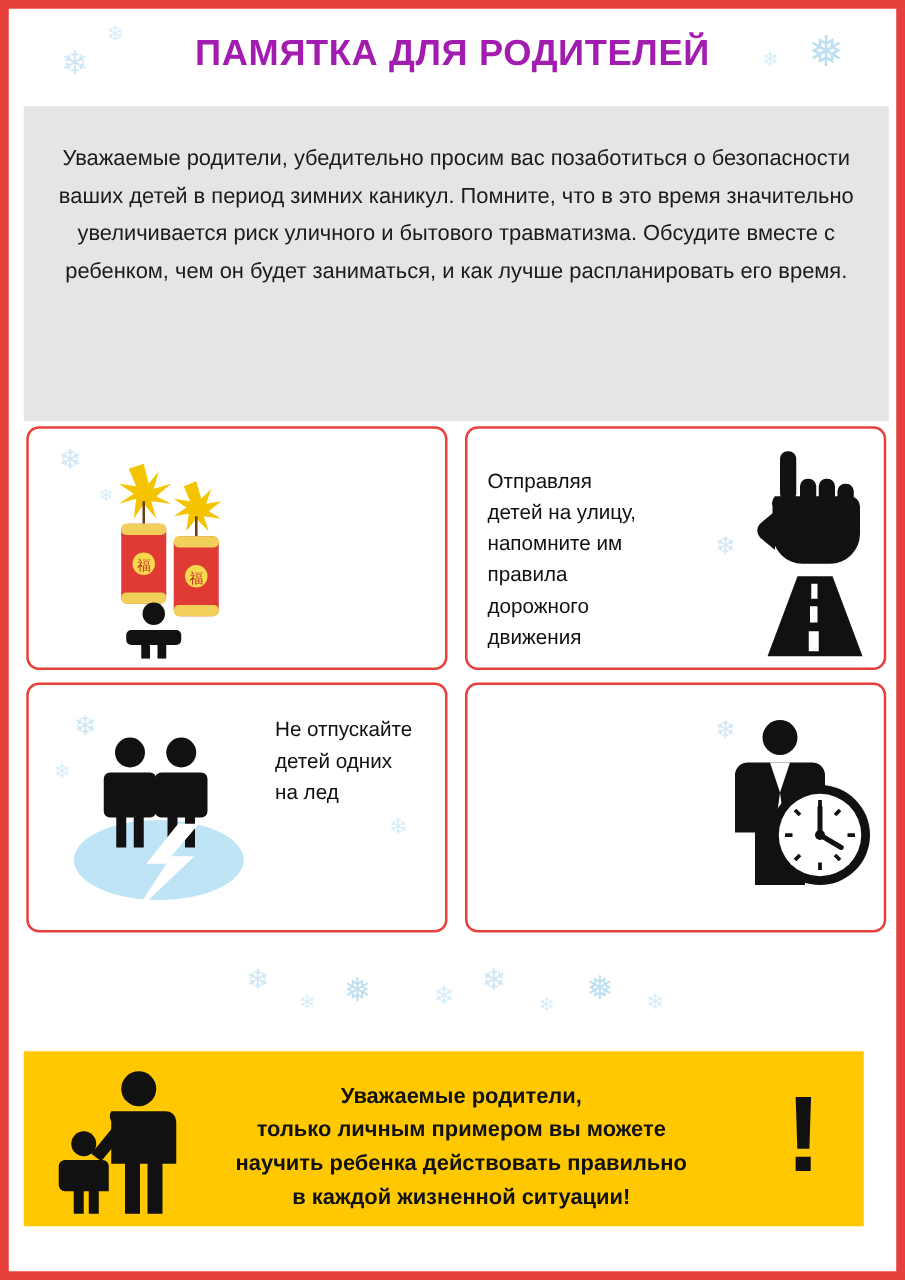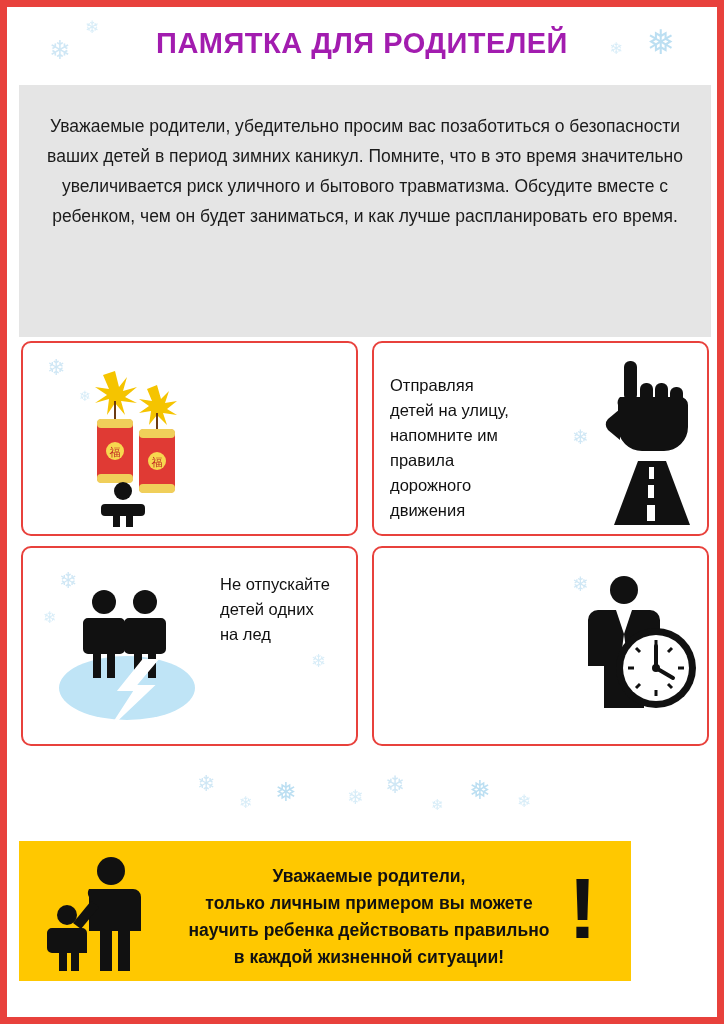--- a/index.html
+++ b/index.html
@@ -100,21 +100,21 @@
   .card1 .card-text { left: 180px; top: 32px; }
   .card2 .card-text { left: 16px; top: 30px; }
   .card3 .card-text { left: 180px; top: 24px; margin-left: 17px; }
   .card4 .card-text { left: 16px; top: 22px; }
 
   
   .banner {
     position: absolute;
     left: 12px;
     top: 834px;
-    width: 612px;
+    width: 672px;
     height: 140px;
     background: #ffc800;
   }
   .banner-text {
     position: absolute;
     left: 110px;
     top: 22px;
     width: 480px;
     text-align: center;
     font-size: 17.5px;

